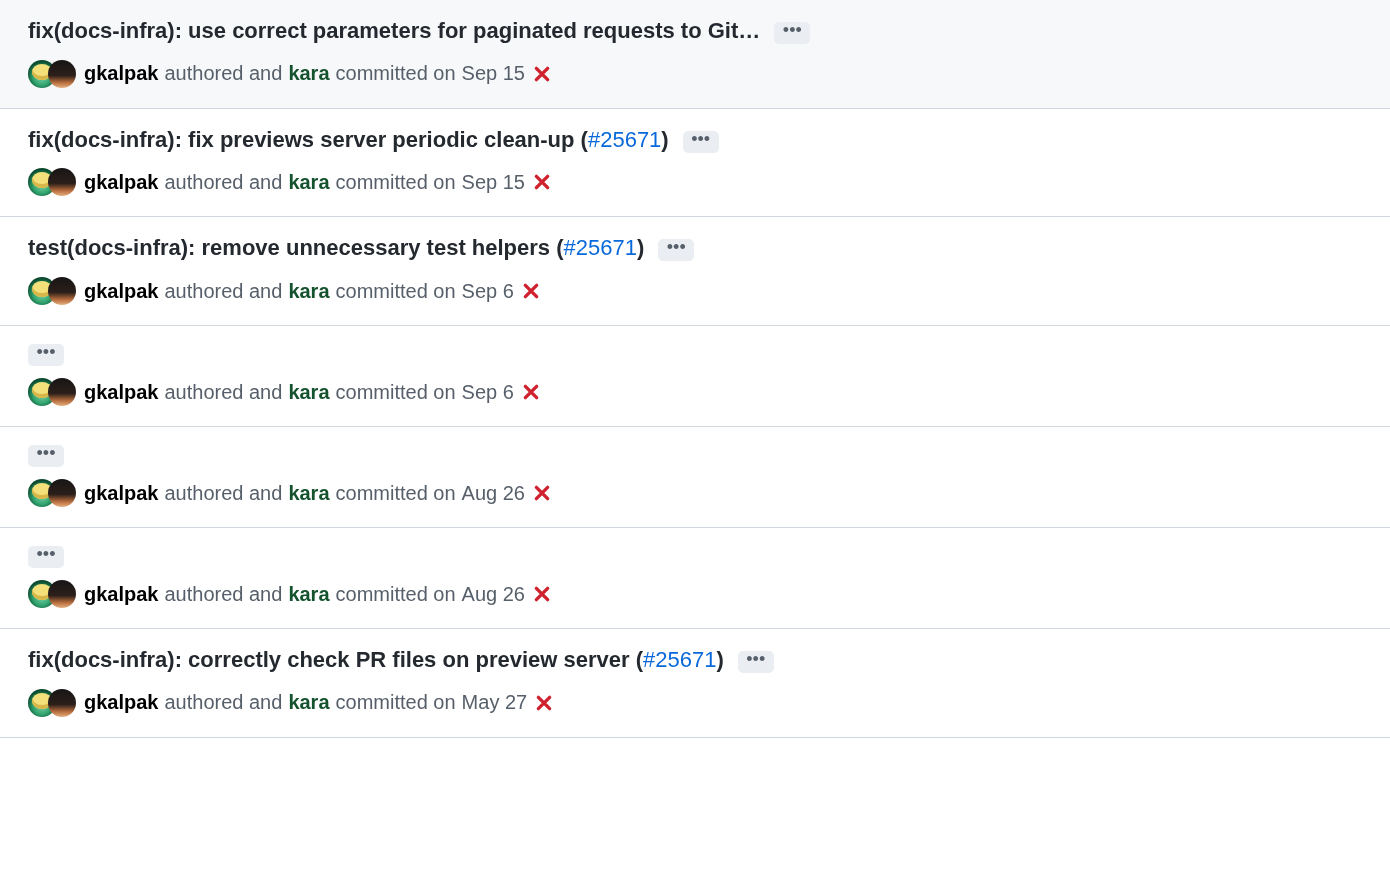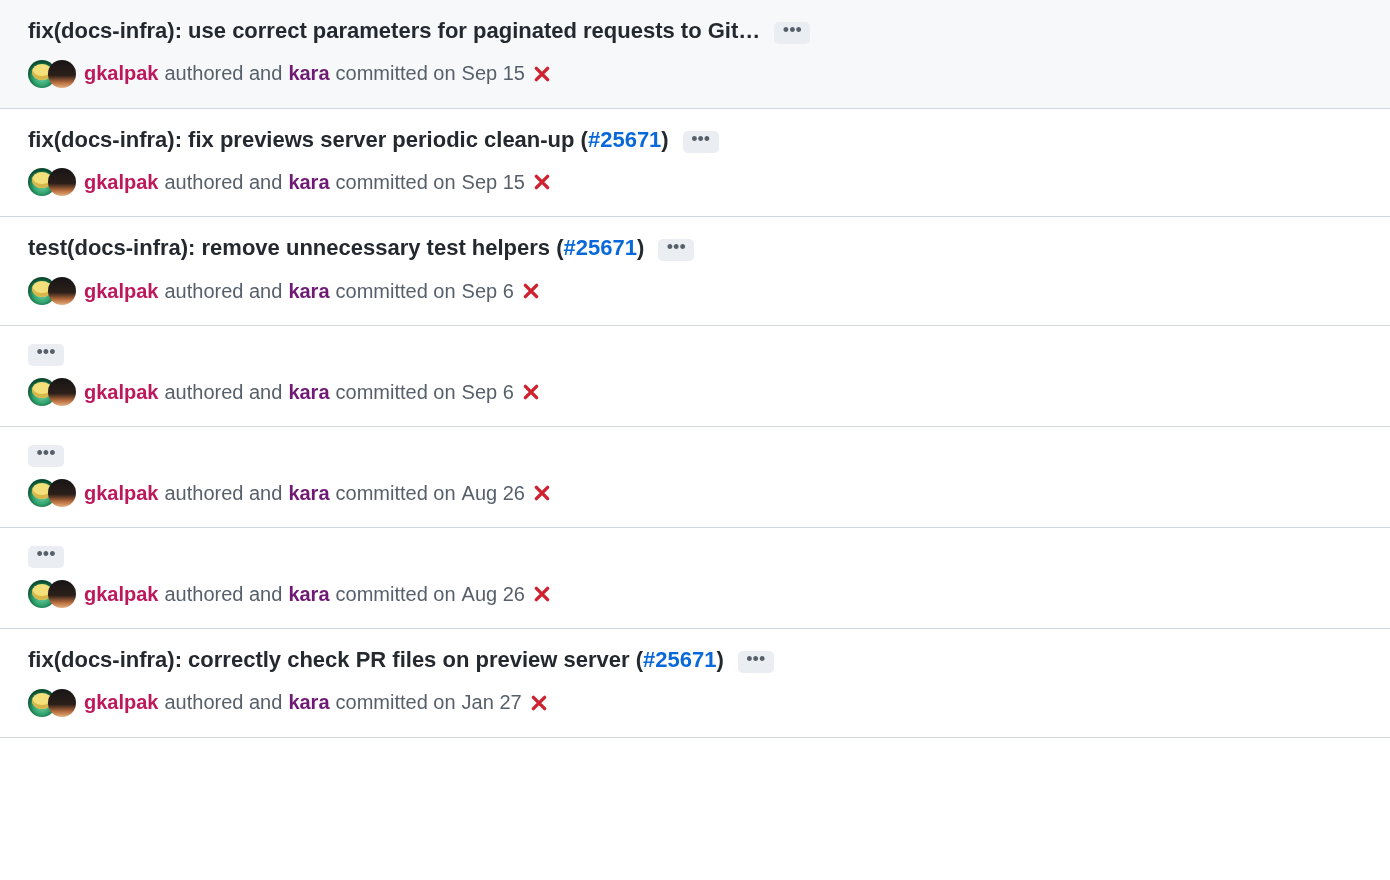--- a/index.html
+++ b/index.html
@@ -30,21 +30,21 @@
     font-size: 22px;
     font-weight: 600;
     color: #24292f;
     line-height: 1.35;
     white-space: nowrap;
     overflow: hidden;
   }
   .commit-title a.issue-link {
     color: #0969da;
     text-decoration: none;
-    font-weight: 700;
+    font-weight: 400;
   }
   .ellipsis-btn {
     background: #eaeef2;
     border: 0;
     border-radius: 5px;
     width: 36px;
     height: 22px;
     display: inline-flex;
     align-items: center;
     justify-content: center;
@@ -101,25 +101,25 @@
     background: linear-gradient(180deg, #171515 0%, #2b1f1a 55%, #b46a3c 80%, #e7b181 100%);
   }
   .meta-text {
     display: flex;
     align-items: center;
     gap: 6px;
     flex-wrap: wrap;
   }
   .meta-text .author {
     font-weight: 600;
-    color: #be185d;
+    color: #000000;
   }
   .meta-text .committer {
     font-weight: 600;
-    color: #701a75;
+    color: #14532d;
   }
   .status-x {
     color: #cf222e;
     font-weight: 800;
     font-size: 20px;
     margin-left: 2px;
     display:inline-flex;
     align-items:center;
   }
   .status-x svg { width: 18px; height: 18px; }
@@ -291,21 +291,21 @@
       <div class="commit-meta">
         <span class="avatars">
           <span class="avatar av1"></span>
           <span class="avatar av2"></span>
         </span>
         <span class="meta-text">
           <span class="author">gkalpak</span>
           <span>authored and</span>
           <span class="committer">kara</span>
           <span>committed on</span>
-          <span>Jan 27</span>
+          <span>May 27</span>
           <span class="status-x">
             <svg viewBox="0 0 16 16" fill="currentColor">
               <path d="M3 3l10 10M13 3L3 13" stroke="currentColor" stroke-width="3" stroke-linecap="round"></path>
             </svg>
           </span>
         </span>
       </div>
     </div>
   </div>
 

